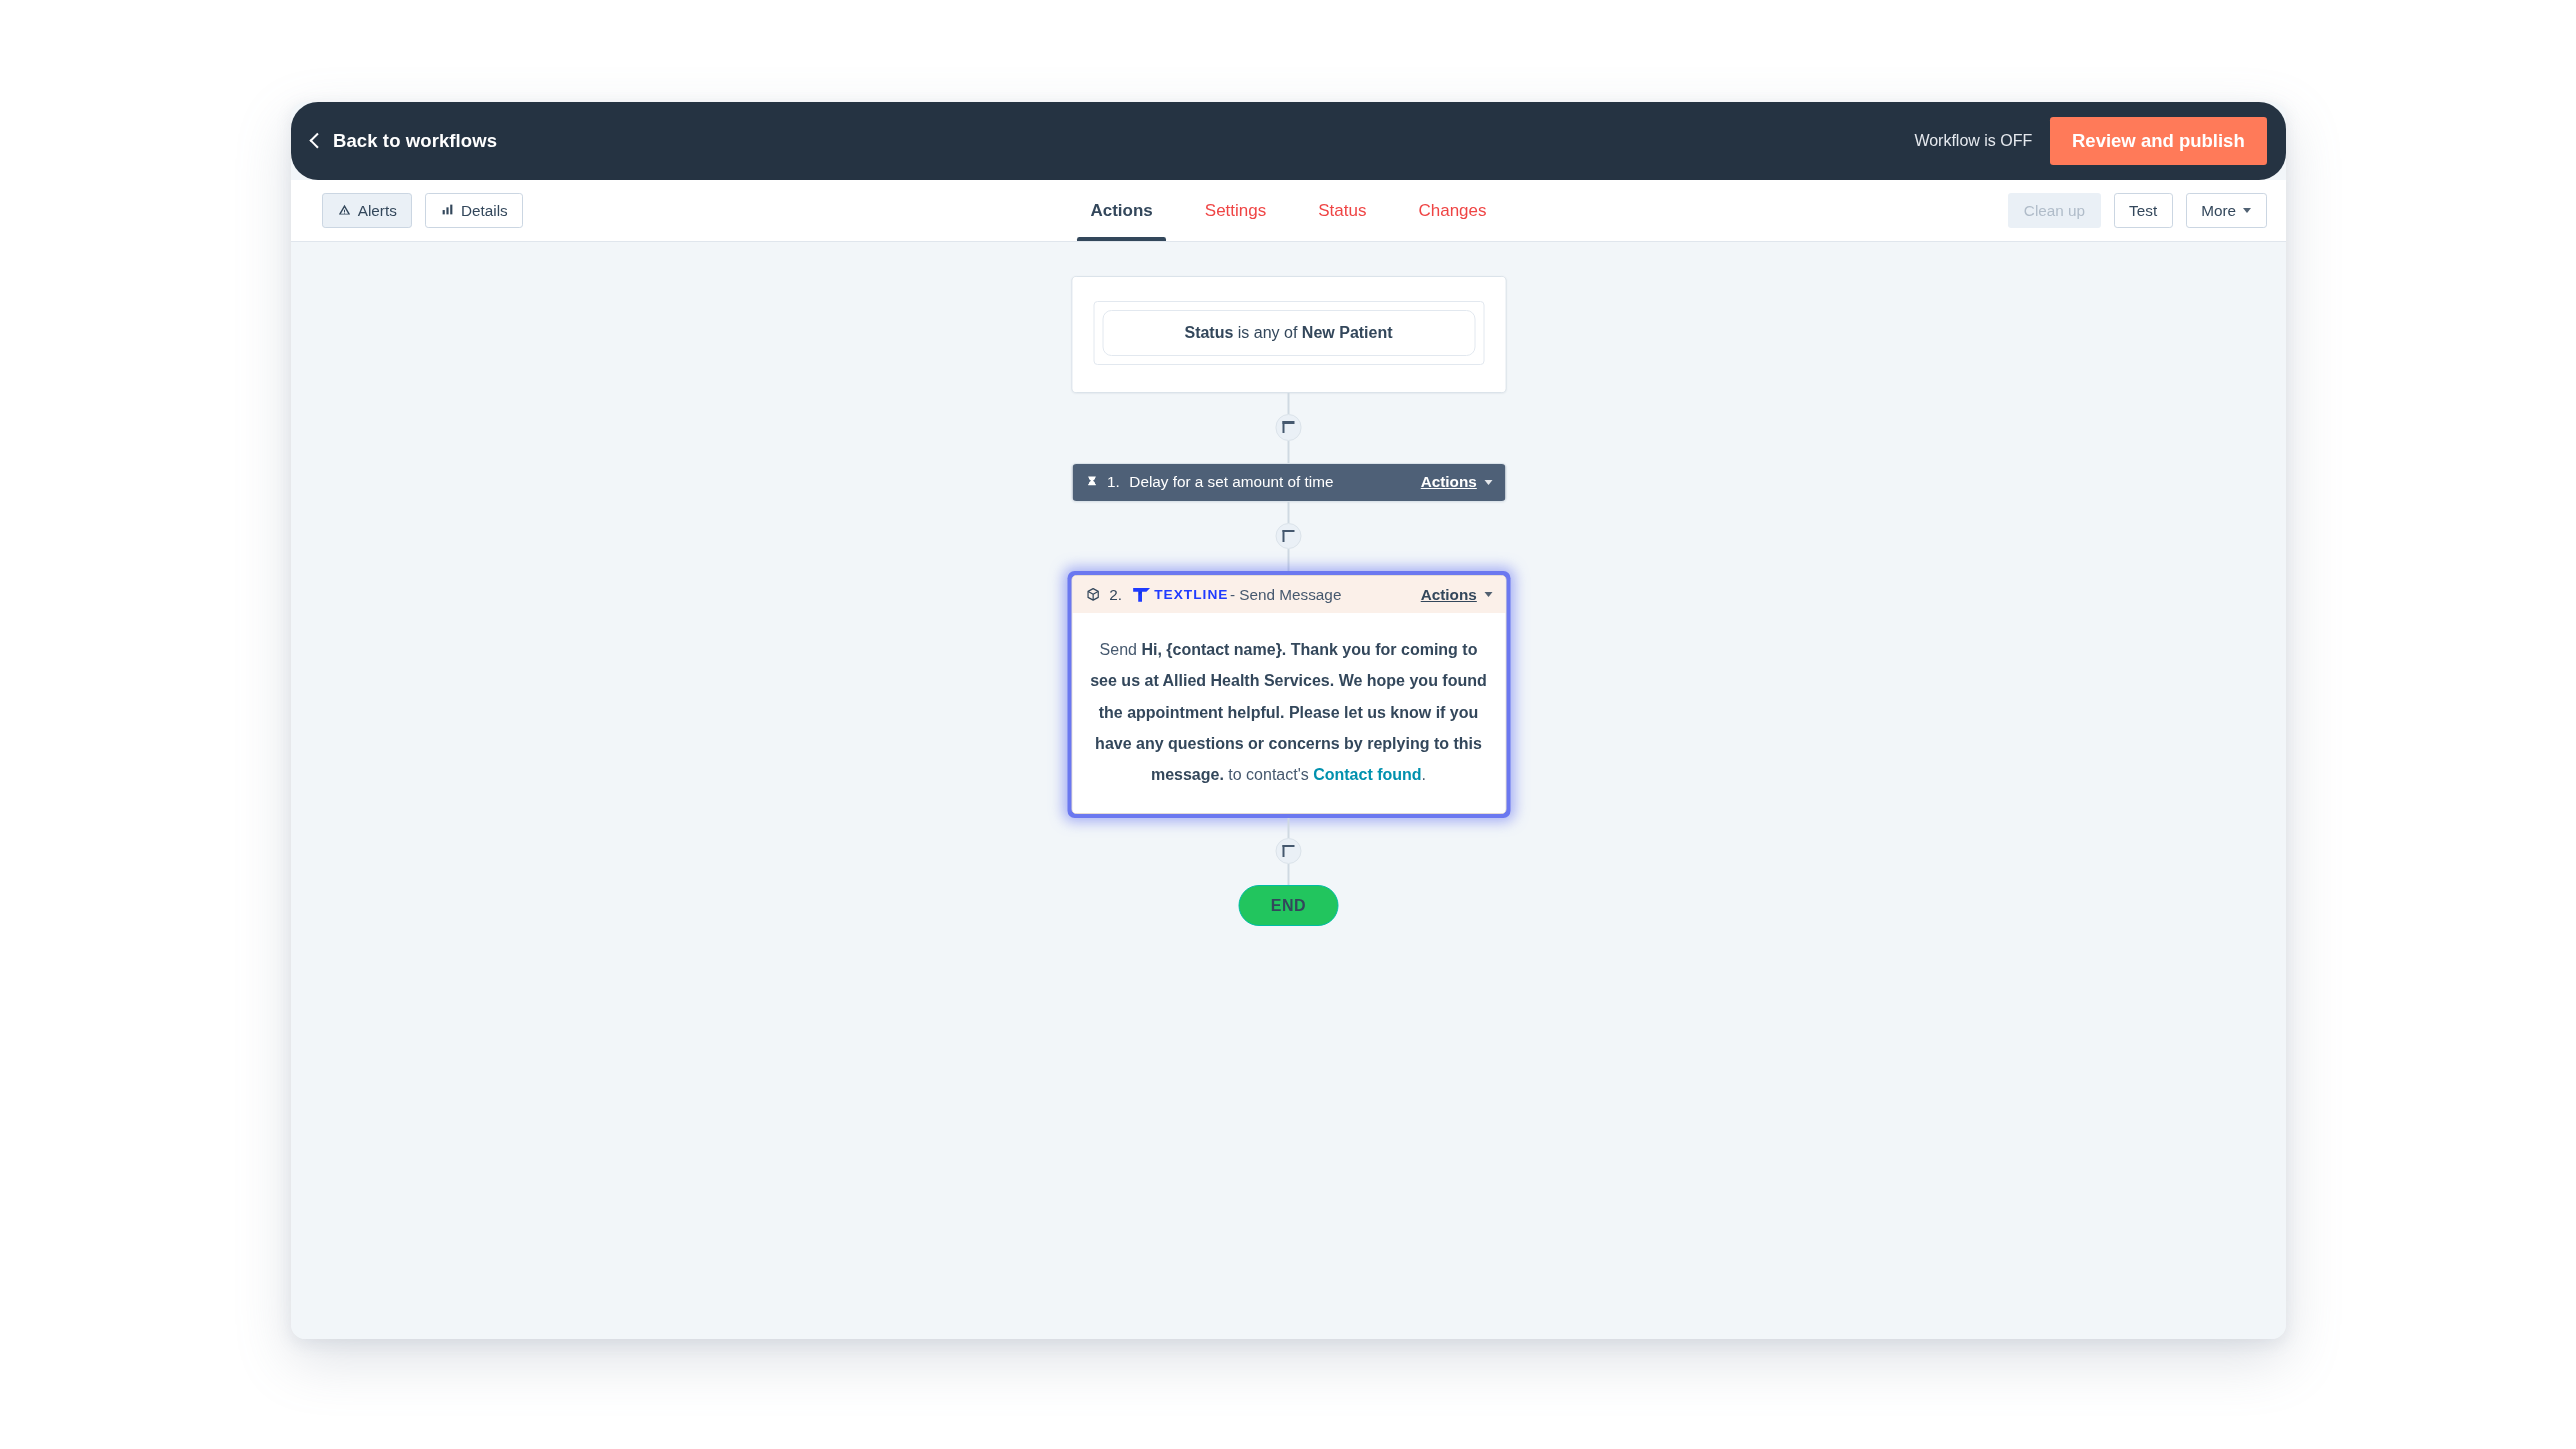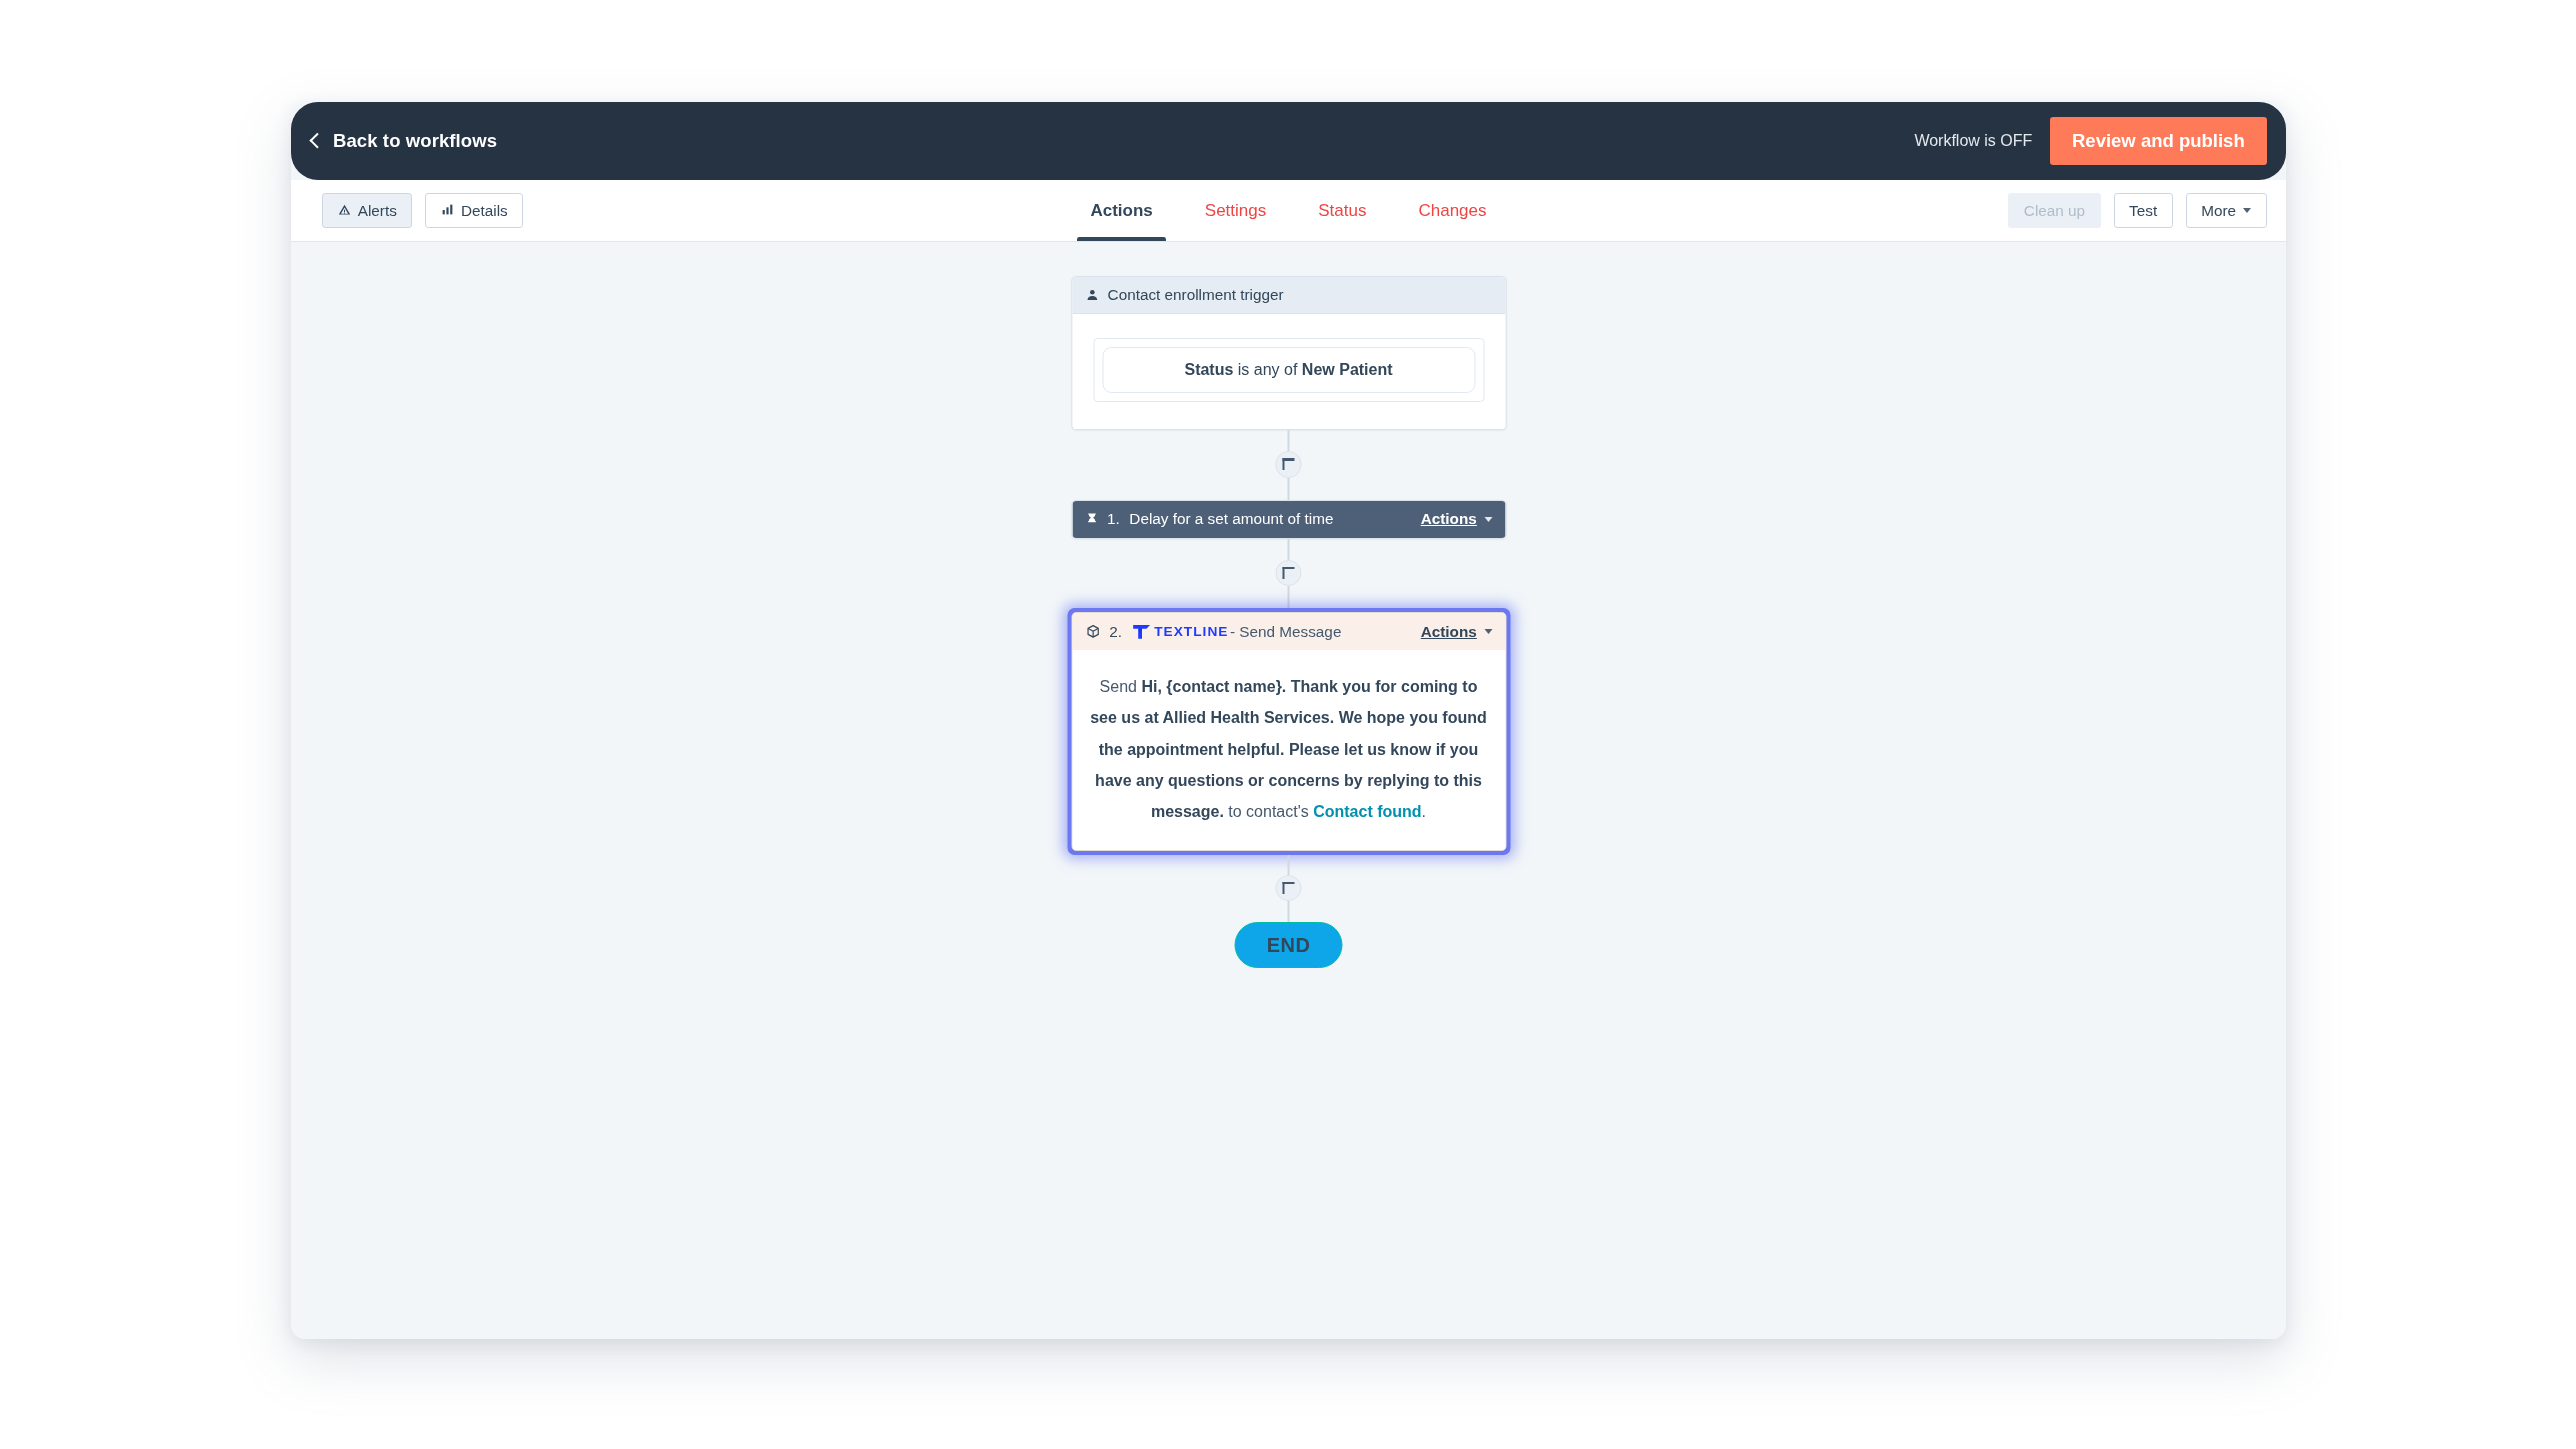--- a/index.html
+++ b/index.html
@@ -319,23 +319,23 @@
     box-shadow: 0 0 13px 4px rgba(107,120,240,0.55);
   }
   .card-selected-wrap .card {
     border-color: #e4dbd4;
     box-shadow: none;
   }
 
   
   .end-node {
     border: 1.6px solid #00bda5;
-    background: #0ea5e9;
-    color: #33475b;
-    font-size: 20px;
+    background: #22c55e;
+    color: #33475b;
+    font-size: 16px;
     font-weight: bold;
     letter-spacing: 0.5px;
     border-radius: 804px;
     padding: 10.5px 31px;
     cursor: pointer;
   }
 
   .textline-logo { display: inline-flex; align-items: center; margin-right: 1.6px; }
   .textline-name {
     color: #1f3bff;
@@ -411,29 +411,20 @@
         <span>More</span>
         <span class="caret-down" style="border-top-color:#33475b"></span>
       </button>
     </div>
   </div>
 
   <div class="canvas">
     <div class="flow">
 
       <div class="card">
-        <div class="card-header trigger">
-          <span class="hdr-icon">
-            <svg width="13.7" height="13.7" viewBox="0 0 24 24" fill="#33475b">
-              <circle cx="12" cy="7.5" r="4"></circle>
-              <path d="M3.5 21c0-4.3 3.8-7 8.5-7s8.5 2.7 8.5 7H3.5z"></path>
-            </svg>
-          </span>
-          <span>Contact enrollment trigger</span>
-        </div>
         <div class="card-body trigger-body">
           <div class="filter-group">
             <div class="filter-pill">
               <b>Status</b><span> </span><span>is any of</span><span> </span><b>New Patient</b>
             </div>
           </div>
         </div>
       </div>
 
       <div class="connector">

